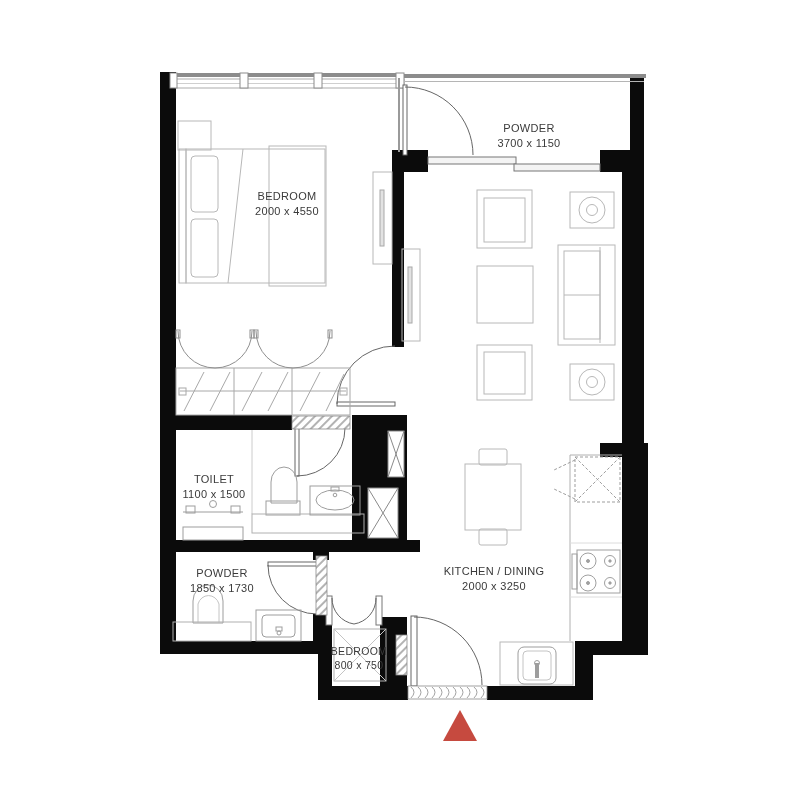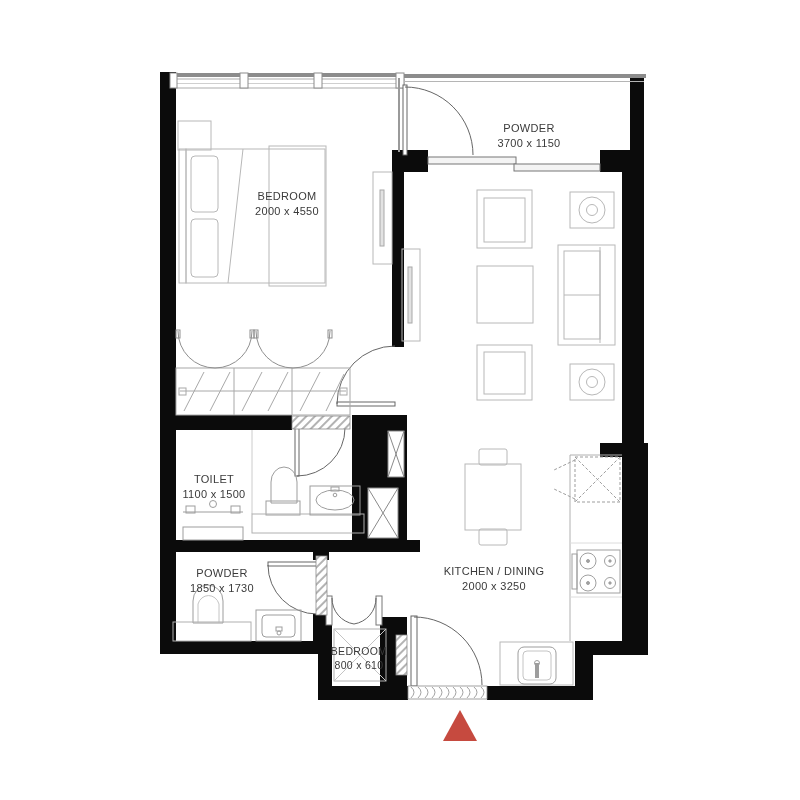--- a/index.html
+++ b/index.html
@@ -297,16 +297,16 @@
   <span>1850 x 1730</span>
 </div>
 
 <div class="room-label" style="left:424px;top:564px;width:140px;">
   <span>KITCHEN / DINING</span>
   <span>2000 x 3250</span>
 </div>
 
 <div class="room-label small" style="left:305px;top:645px;width:108px;">
   <span>BEDROOM</span>
-  <span>800 x 610</span>
+  <span>800 x 750</span>
 </div>
 
 </div>
 
 </body></html>

